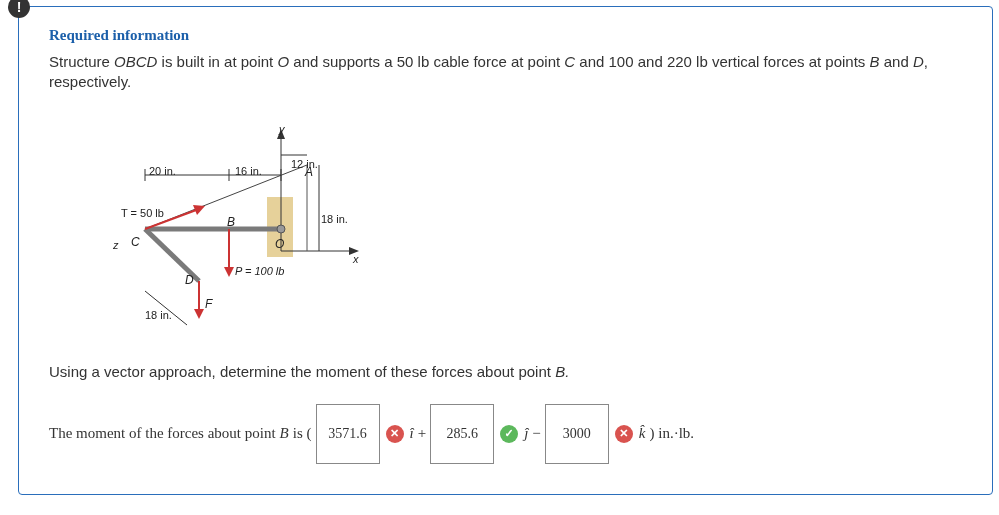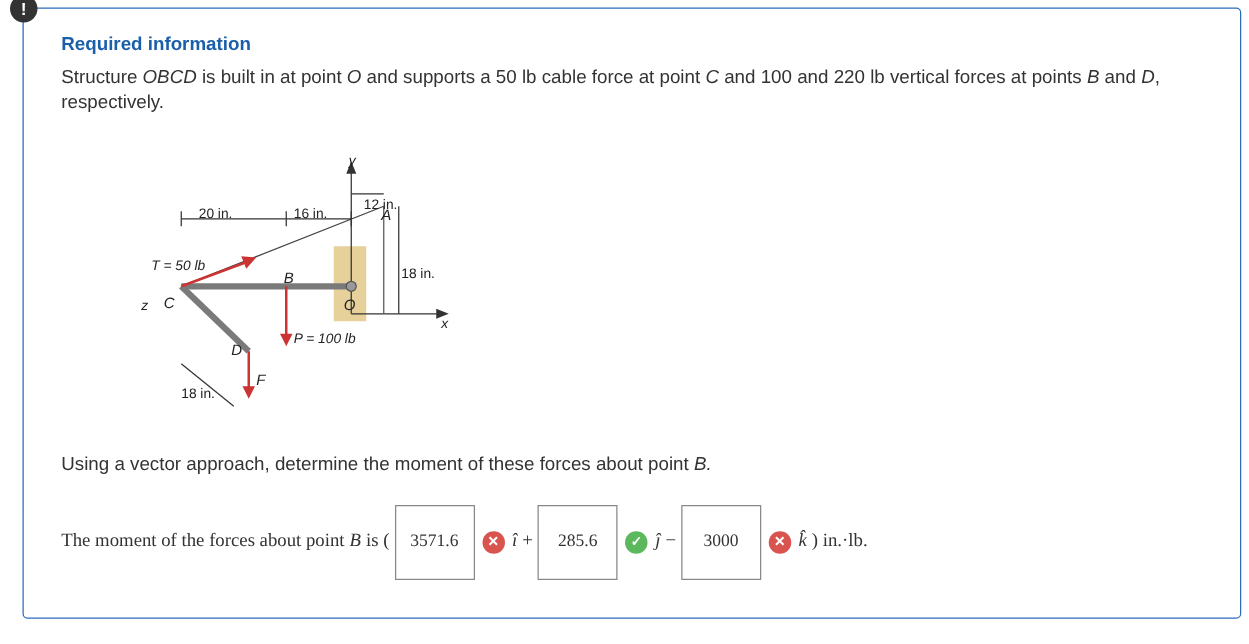--- a/index.html
+++ b/index.html
@@ -31,20 +31,21 @@
   justify-content: center;
   color: #fff;
   font-weight: bold;
   font-size: 14px;
 }
 .req-info {
   color: #1b5faa;
   font-weight: bold;
   font-size: 15px;
   margin-bottom: 8px;
+  font-family: Liberation Serif, serif;
 }
 .problem-text {
   font-size: 15px;
   line-height: 1.35;
   color: #333;
 }
 .problem-text i { }
 .diagram-area {
   margin: 28px 0 20px 40px;
   height: 220px;
@@ -153,27 +154,27 @@
       <line x1="192" y1="34" x2="218" y2="34" stroke="#333" stroke-width="1"></line>
 
       <line x1="230" y1="44" x2="230" y2="130" stroke="#333" stroke-width="1"></line>
 
       <line x1="56" y1="170" x2="98" y2="204" stroke="#333" stroke-width="1"></line>
     </svg>
     <span class="dim-label" style="left:190px;top:2px;font-style:italic">y</span>
     <span class="dim-label" style="left:264px;top:132px;font-style:italic">x</span>
     <span class="dim-label" style="left:24px;top:118px;font-style:italic">z</span>
 
-    <span class="dim-label" style="left:70px;top:44px">20 in.</span>
+    <span class="dim-label" style="left:60px;top:44px">20 in.</span>
     <span class="dim-label" style="left:146px;top:44px">16 in.</span>
     <span class="dim-label" style="left:202px;top:37px">12 in.</span>
     <span class="dim-label" style="left:232px;top:92px">18 in.</span>
     <span class="dim-label" style="left:56px;top:188px">18 in.</span>
 
-    <span class="dim-label" style="left:32px;top:86px;font-style:italic">T = 50 lb</span>
+    <span class="dim-label" style="left:32px;top:86px;">T = 50 lb</span>
     <span class="dim-label" style="left:146px;top:144px;font-style:italic">P = 100 lb</span>
 
     <span class="point-label" style="left:216px;top:44px">A</span>
     <span class="point-label" style="left:138px;top:94px">B</span>
     <span class="point-label" style="left:42px;top:114px">C</span>
     <span class="point-label" style="left:96px;top:152px">D</span>
     <span class="point-label" style="left:116px;top:176px">F</span>
     <span class="point-label" style="left:186px;top:116px">O</span>
   </div>
 

